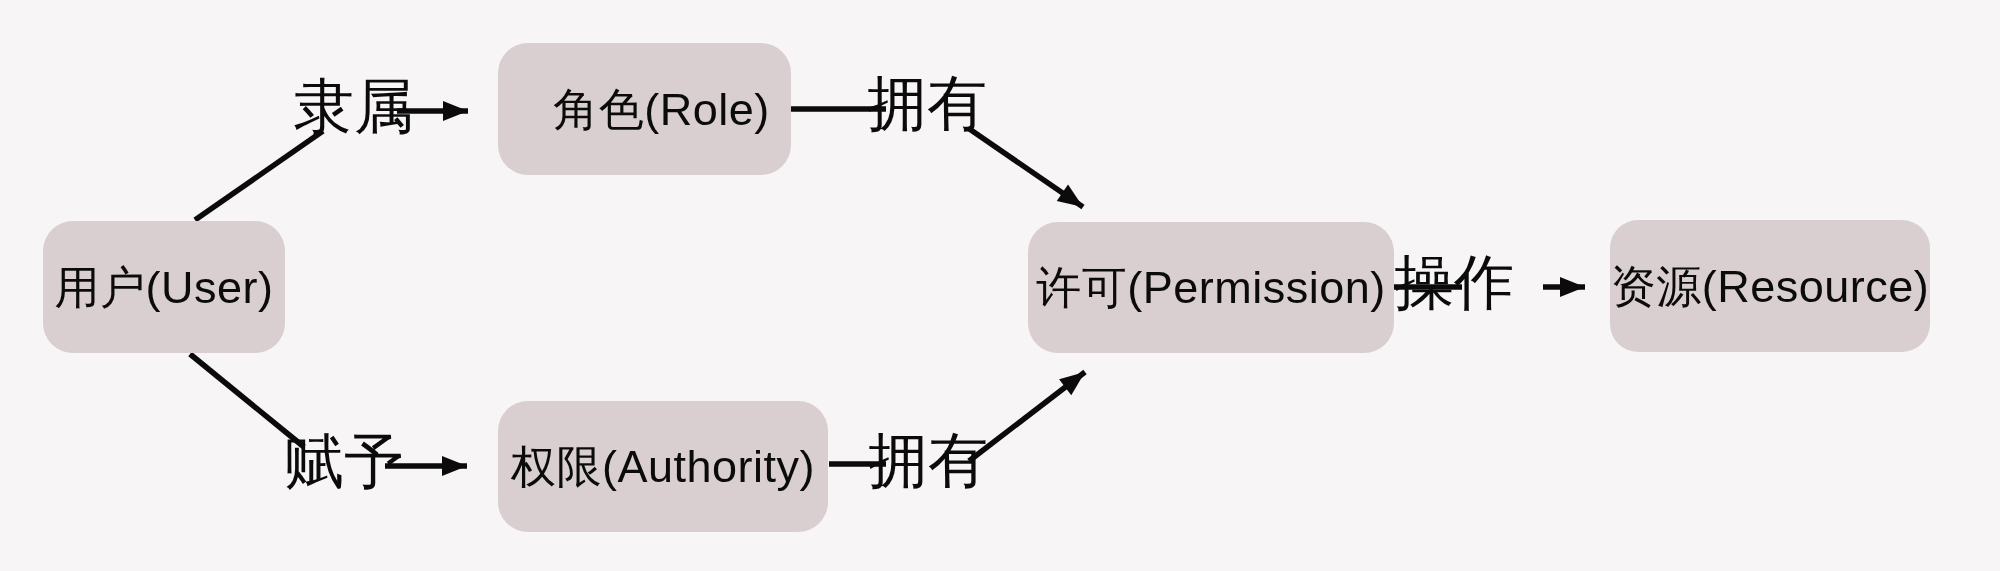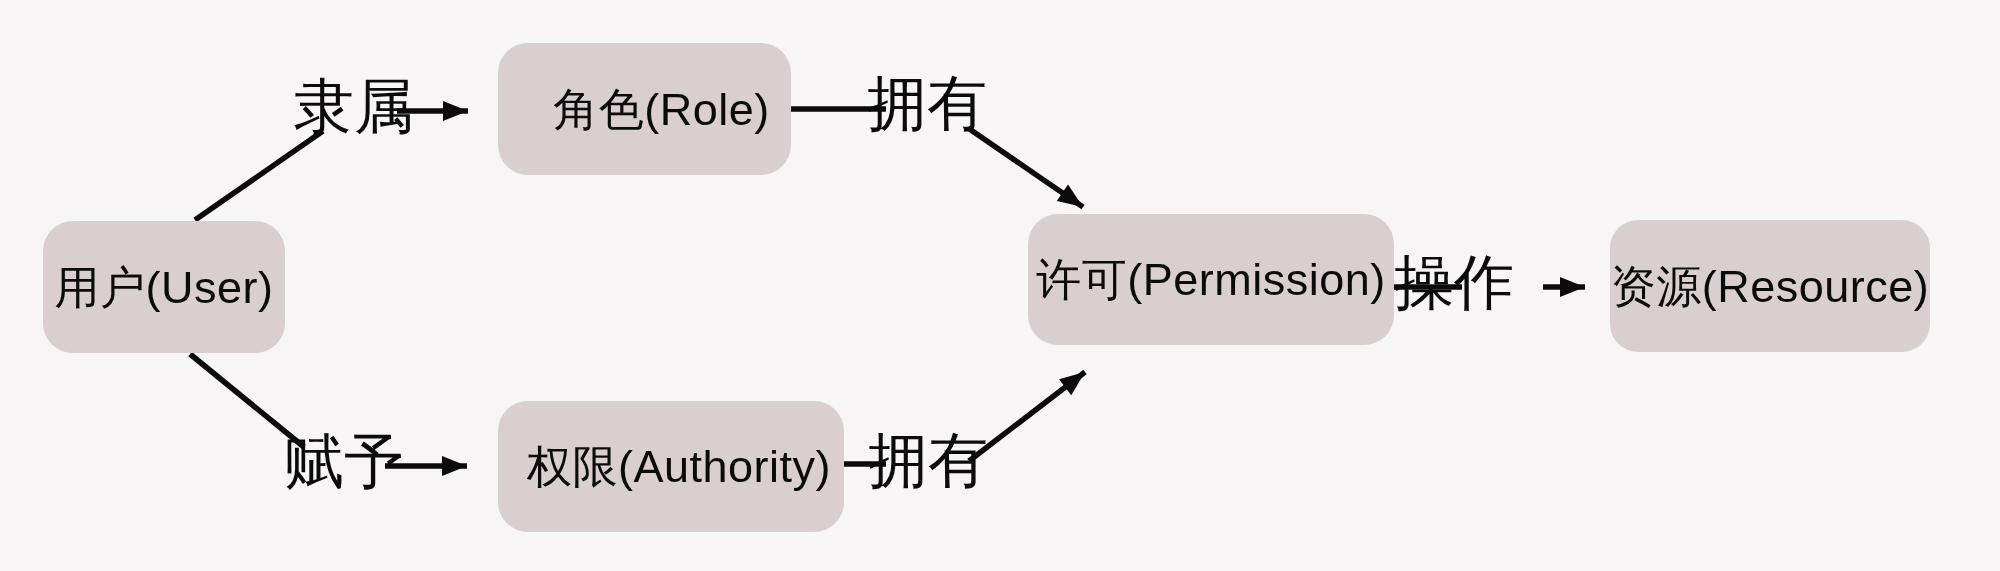--- a/index.html
+++ b/index.html
@@ -22,22 +22,22 @@
     border-radius:30px;
     display:flex;align-items:center;justify-content:center;
     color:var(--ink);
     font-size:45px;
     line-height:1;
     white-space:nowrap;
     letter-spacing:0.5px;
   }
   #node-user      {left:43px;  top:221px; width:242px; height:132px;}
   #node-role      {left:498px; top:43px;  width:259px; height:132px;padding-left:34px;}
-  #node-authority {left:498px; top:401px; width:330px; height:131px;padding-left:16px;}
-  #node-permission{left:1028px;top:214px; width:366px; height:131px;}
+  #node-authority {left:498px; top:401px; width:330px; height:131px;}
+  #node-permission{left:1028px;top:222px; width:366px; height:131px;}
   #node-resource  {left:1610px;top:220px; width:320px; height:132px;border-radius:28px;}
 
   .edge-label{
     position:absolute;
     transform:translate(-50%,-50%);
     color:var(--ink);
     font-size:60px;
     line-height:1;
     white-space:nowrap;
     font-family:Liberation Mono, monospace;

